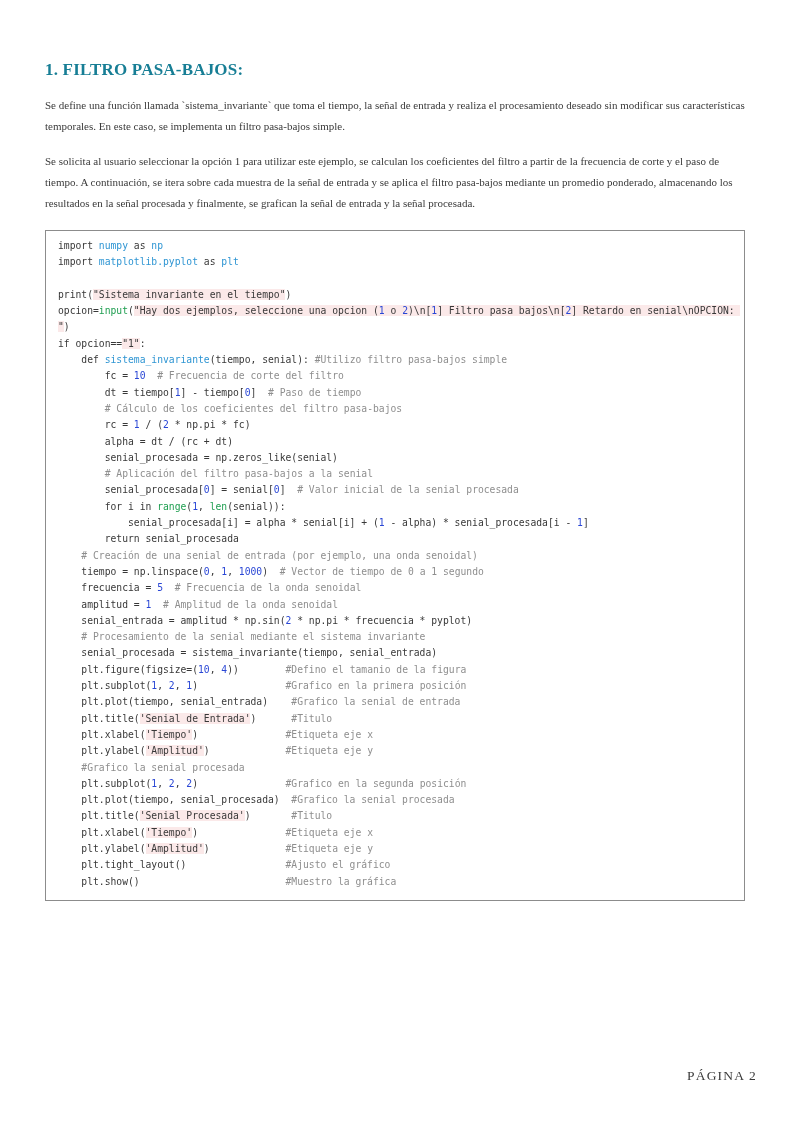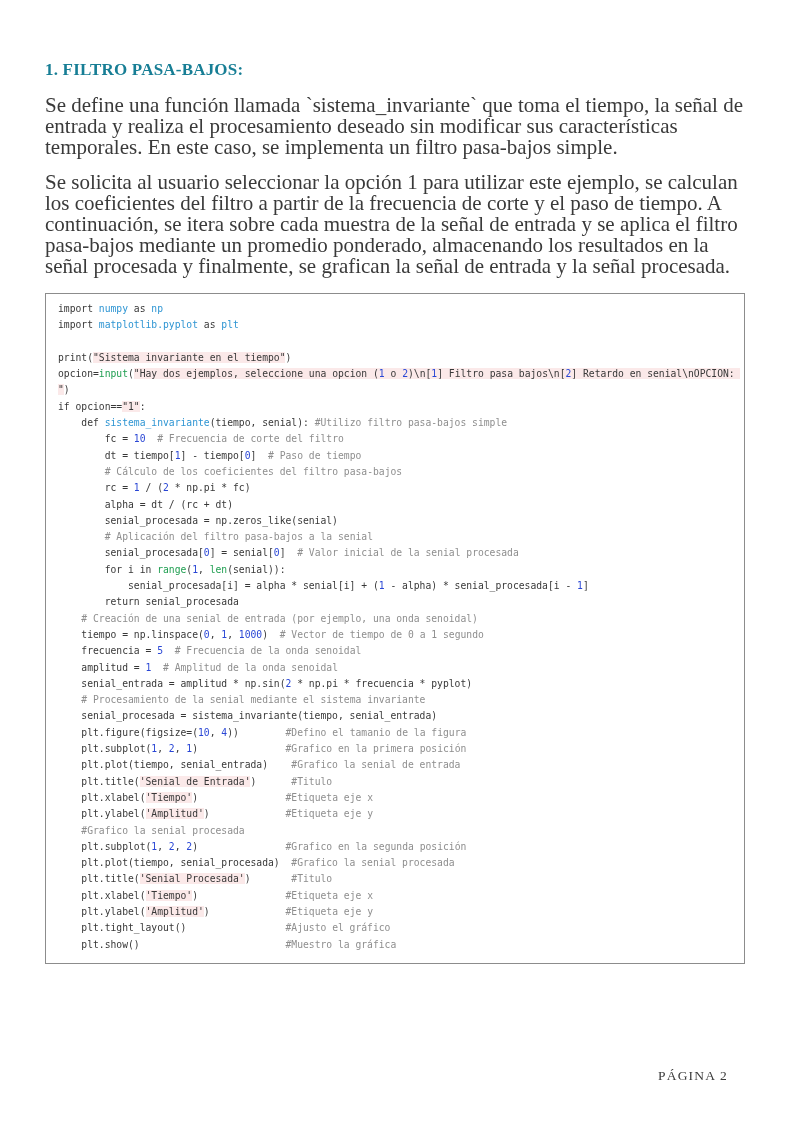--- a/index.html
+++ b/index.html
@@ -16,21 +16,21 @@
   .heading{
     margin:0 0 15px 0;
     font-size:17px;
     font-weight:700;
     letter-spacing:0.2px;
     color:var(--heading,#177E95);
     font-family:"Liberation Serif", serif;
   }
   .para{
     margin:0 0 14px 0;
-    font-size:21px;
+    font-size:11px;
     line-height:21px;
     color:var(--body-text,#3A3A3A);
   }
   .code-box{
     margin-top:16px;
     border:1px solid var(--code-border,#8C8C8C);
     background:#ffffff;
     padding:7px 20px 10px 12px;
   }
   .code-line{
@@ -42,21 +42,21 @@
   }
   .tk-d{color:var(--code-text,#383838);}
   .tk-b{color:var(--code-identifier-blue,#2E95D3);}
   .tk-g{color:var(--code-builtin-green,#1E9E50);}
   .tk-n{color:var(--code-number-blue,#2946D5);}
   .tk-c{color:var(--code-comment-gray,#8E8E8E);}
   .tk-s{color:var(--code-text,#383838);background:var(--code-string-bg,#FBE9E9);}
   .tk-sn{color:var(--code-number-blue,#2946D5);background:var(--code-string-bg,#FBE9E9);}
   .footer{
     position:absolute;
-    right:62px;
+    right:33px;
     top:1056px;
     font-size:13.5px;
     letter-spacing:1.2px;
     color:var(--body-text,#3A3A3A);
   }
 </style>
 </head>
 <body>
 
 <div class="page">

